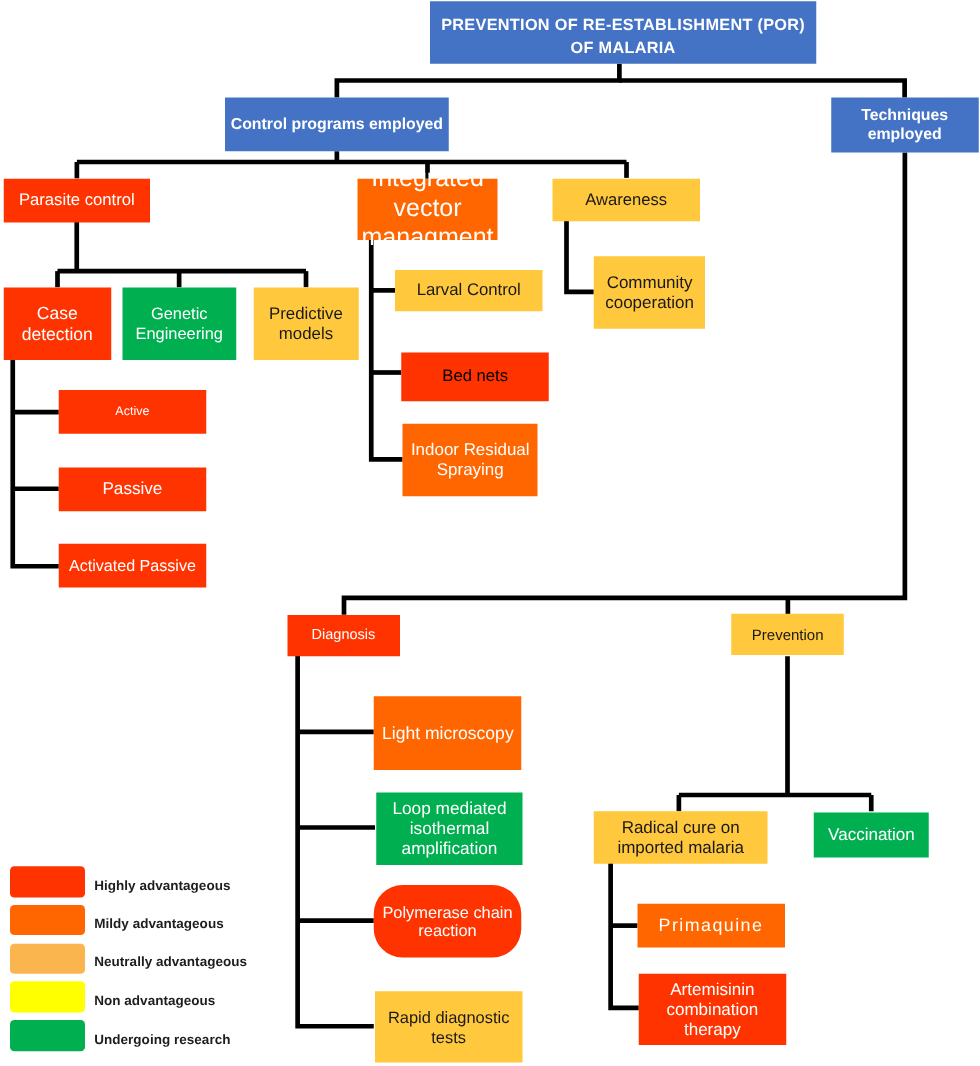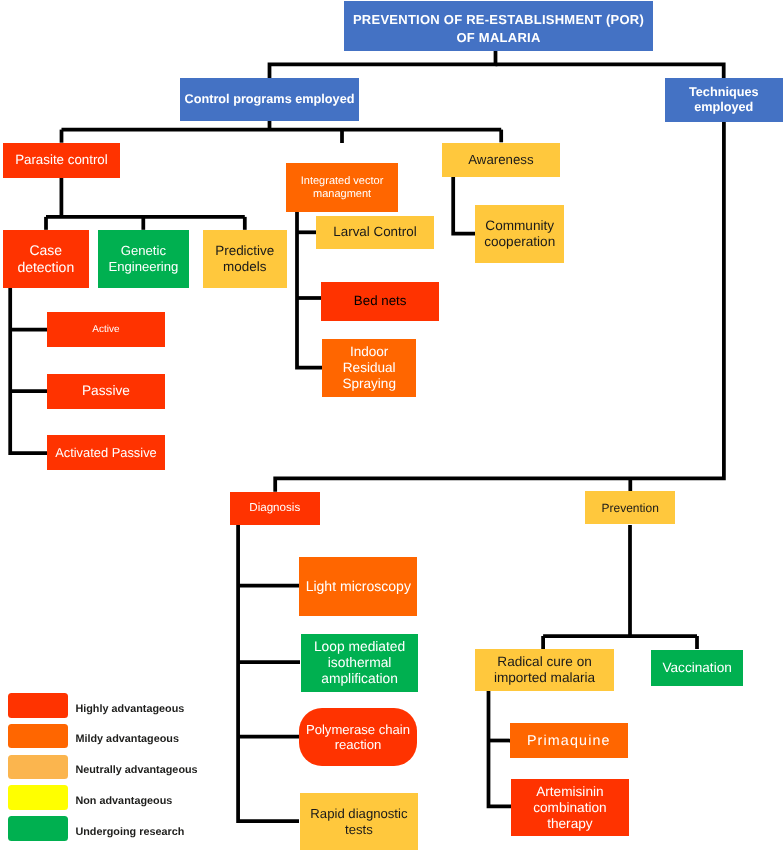--- a/index.html
+++ b/index.html
@@ -66,21 +66,21 @@
   <div class="node" style="left:180px;top:78px;width:179px;height:43px;background:#4472C4;color:#FFFFFF;font-size:12.7px;font-weight:bold;">
     <span class="lbl" style="">Control programs employed</span>
   </div>
   <div class="node" style="left:665px;top:78px;width:117.5px;height:44px;background:#4472C4;color:#FFFFFF;font-size:12.7px;font-weight:bold;">
     <span class="lbl" style="">Techniques
 employed</span>
   </div>
   <div class="node" style="left:2.9px;top:142.9px;width:117.1px;height:34.7px;background:#FF3300;color:#FFFFFF;font-size:13.33px;">
     <span class="lbl" style="">Parasite control</span>
   </div>
-  <div class="node" style="left:286.3px;top:143.0px;width:111.5px;height:49.0px;background:#FF6600;color:#FFFFFF;font-size:11px;margin-top:20px;">
+  <div class="node" style="left:286.3px;top:143.0px;width:111.5px;height:49.0px;background:#FF6600;color:#FFFFFF;font-size:20px;">
     <span class="lbl" style="">Integrated vector
 managment</span>
   </div>
   <div class="node" style="left:441.9px;top:142.6px;width:118.0px;height:34.3px;background:#FFC83D;color:#1a1a1a;font-size:13.27px;">
     <span class="lbl" style="">Awareness</span>
   </div>
   <div class="node" style="left:2.9px;top:229.8px;width:85.8px;height:58.1px;background:#FF3300;color:#FFFFFF;font-size:14.0px;">
     <span class="lbl" style="">Case
 detection</span>
   </div>
@@ -100,21 +100,21 @@
   </div>
   <div class="node" style="left:46.9px;top:435.1px;width:118.1px;height:34.7px;background:#FF3300;color:#FFFFFF;font-size:12.89px;">
     <span class="lbl" style="">Activated Passive</span>
   </div>
   <div class="node" style="left:316.1px;top:215.7px;width:117.8px;height:33.0px;background:#FFC83D;color:#1a1a1a;font-size:13.4px;">
     <span class="lbl" style="">Larval Control</span>
   </div>
   <div class="node" style="left:321.3px;top:281.5px;width:117.7px;height:39px;background:#FF3300;color:#000000;font-size:13.33px;">
     <span class="lbl" style="">Bed nets</span>
   </div>
-  <div class="node" style="left:322.2px;top:338.5px;width:94px;height:58.3px;background:#FF6600;color:#FFFFFF;font-size:13.55px;">
+  <div class="node" style="left:322.2px;top:338.5px;width:108px;height:58.3px;background:#FF6600;color:#FFFFFF;font-size:13.55px;">
     <span class="lbl" style="">Indoor Residual
 Spraying</span>
   </div>
   <div class="node" style="left:475.1px;top:204.9px;width:89.2px;height:58.2px;background:#FFC83D;color:#1a1a1a;font-size:13.6px;">
     <span class="lbl" style="">Community
 cooperation</span>
   </div>
   <div class="node" style="left:229.9px;top:491.7px;width:89.7px;height:33px;background:#FF3300;color:#FFFFFF;font-size:11.6px;">
     <span class="lbl" style="">Diagnosis</span>
   </div>

